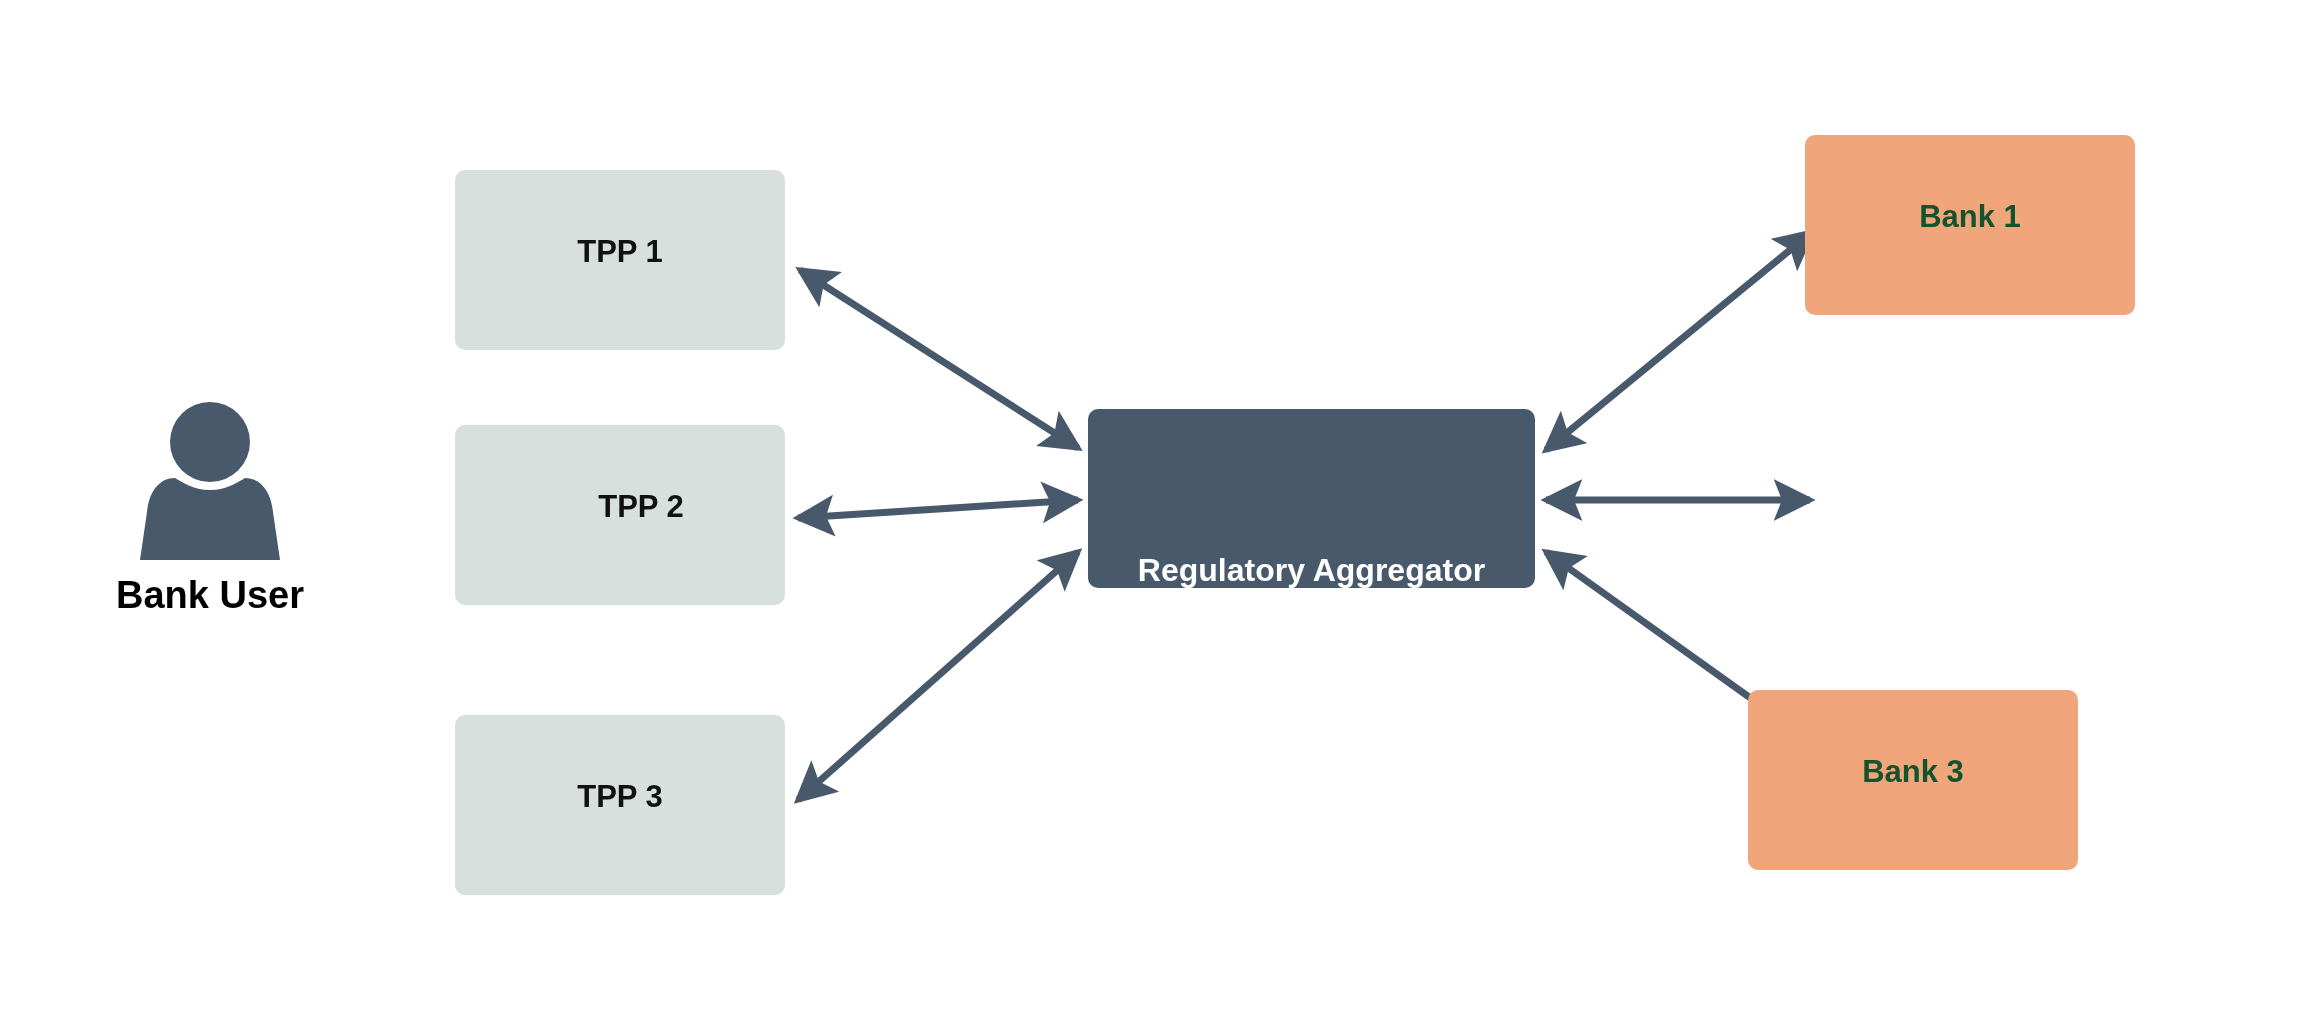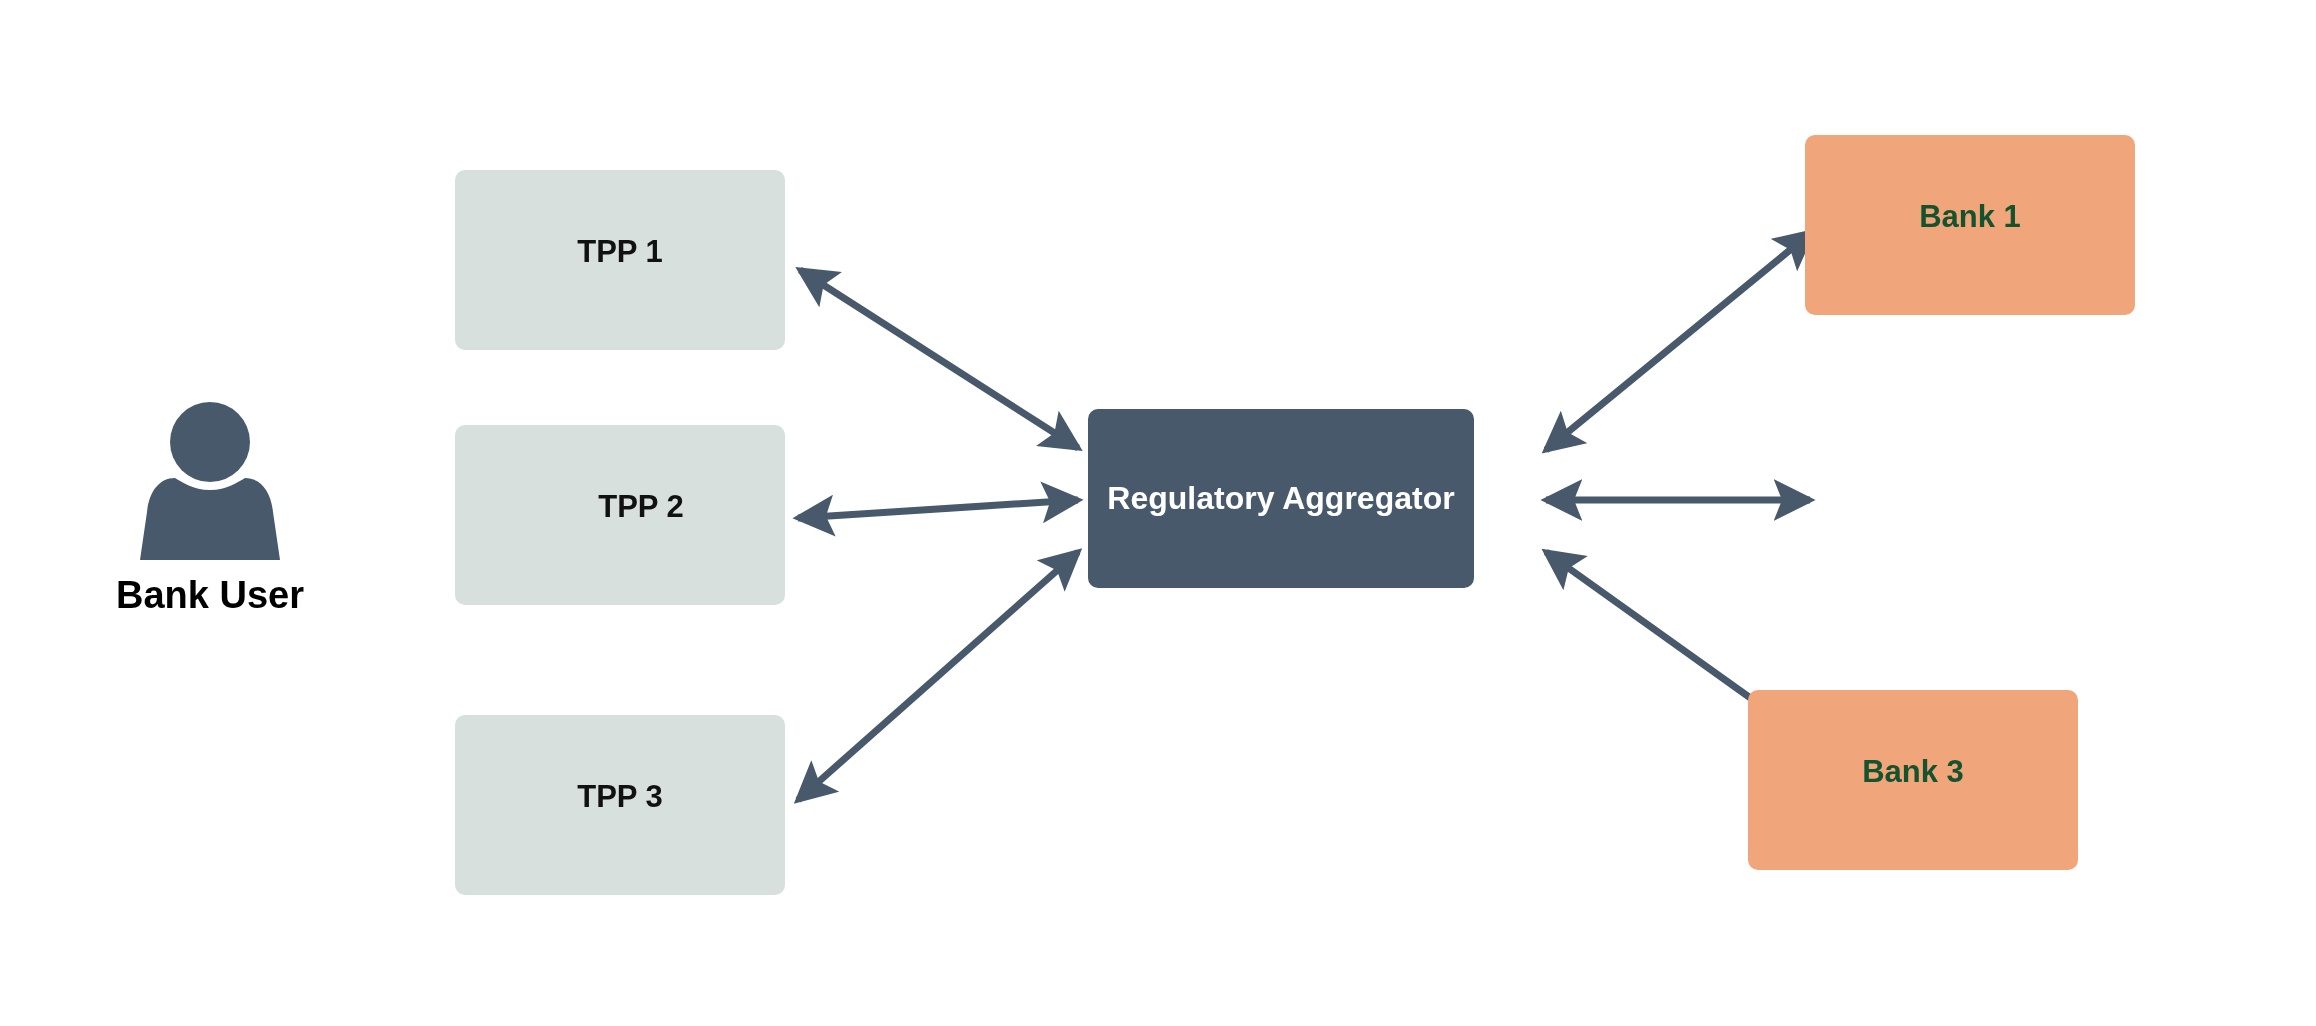--- a/index.html
+++ b/index.html
@@ -55,22 +55,23 @@
     height: 180px;
   }
   .node-bank .node-label {
     color: #14532d;
     font-size: 31px;
     position: relative;
     top: -8px;
   }
   .node-hub {
     background: #47596b;
-    width: 386px;
+    width: 447px;
     height: 179px;
+    align-items: flex-end;
   }
   .node-hub .node-label {
     color: #ffffff;
     font-size: 32px;
   }
   #actor {
     position: absolute;
     left: 110px;
     top: 400px;
     width: 200px;

